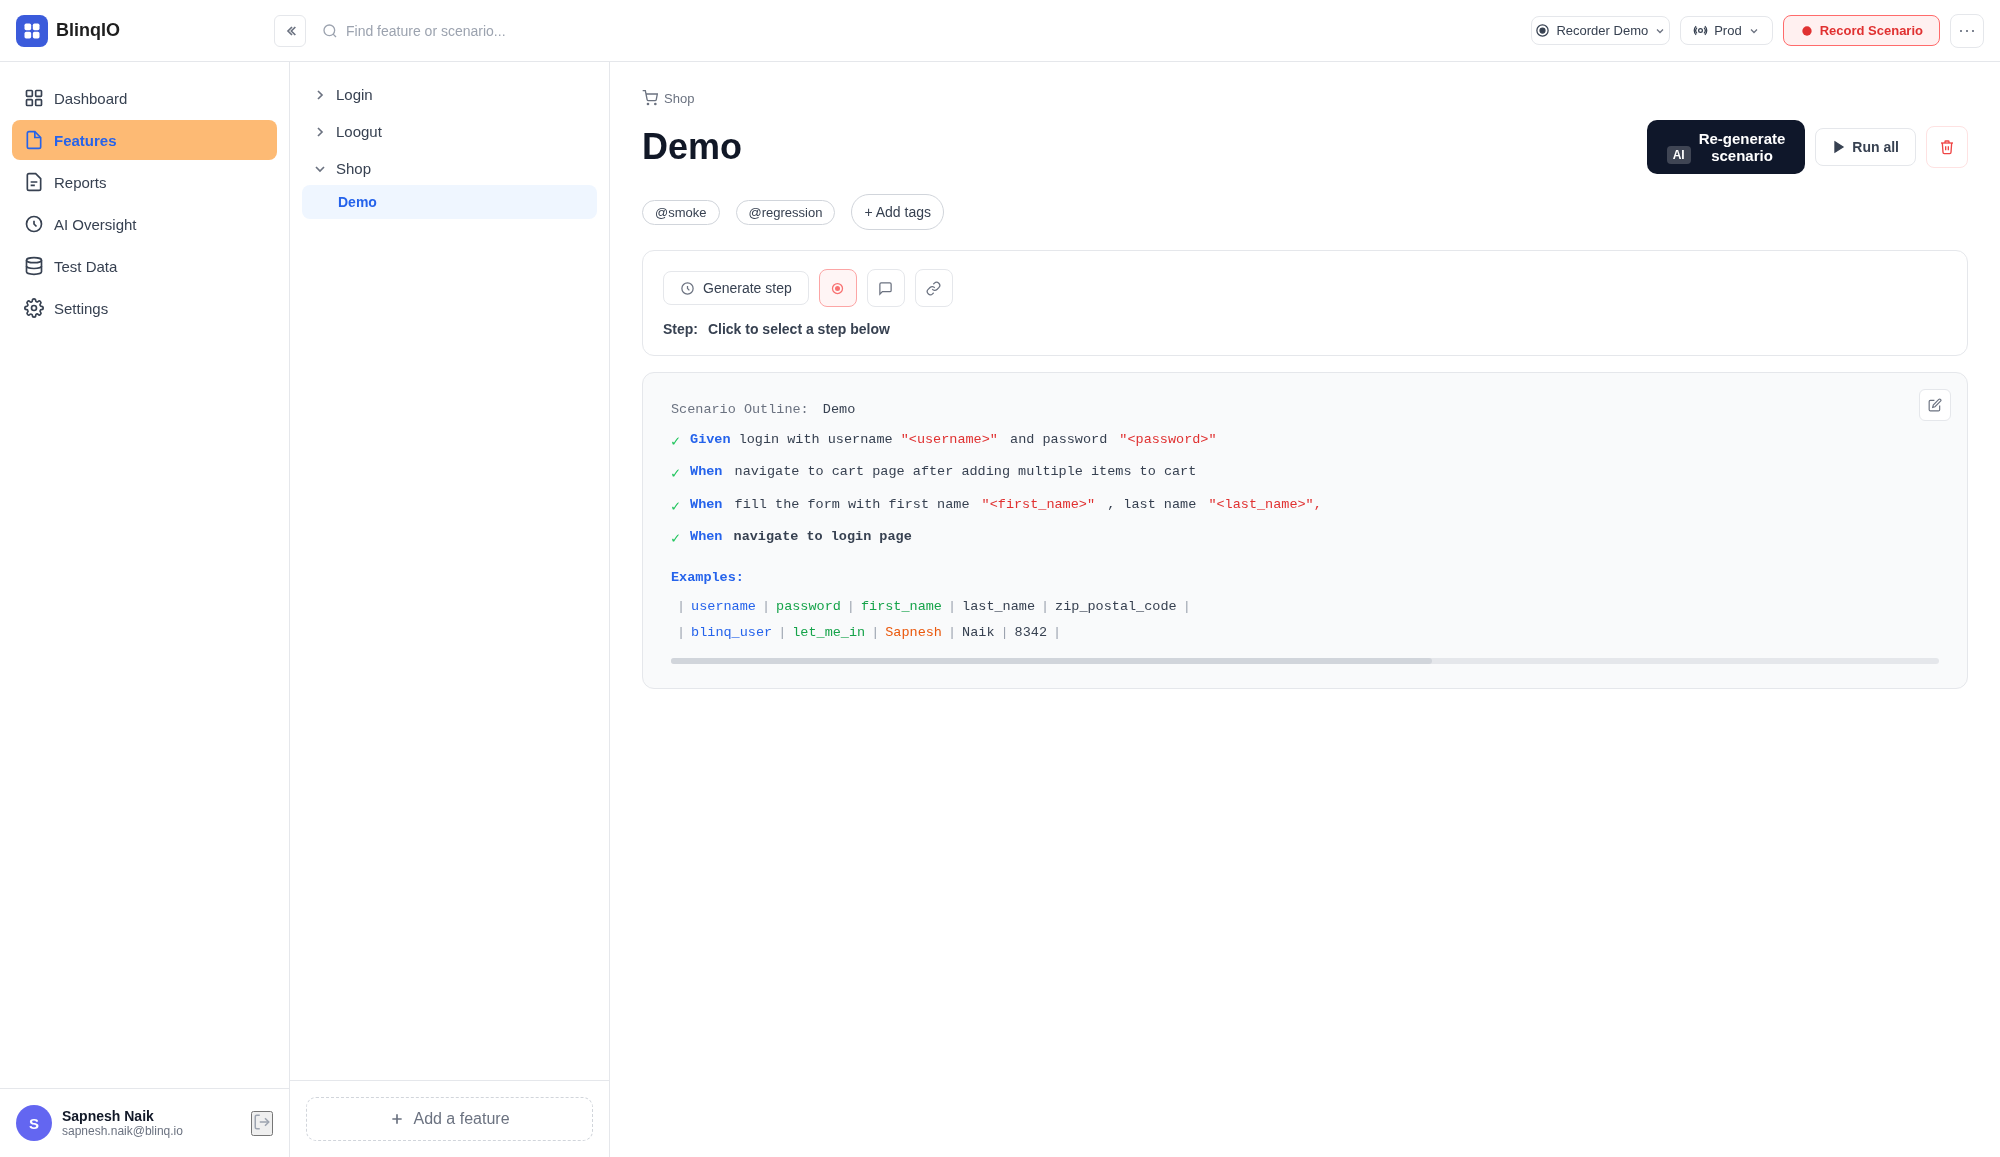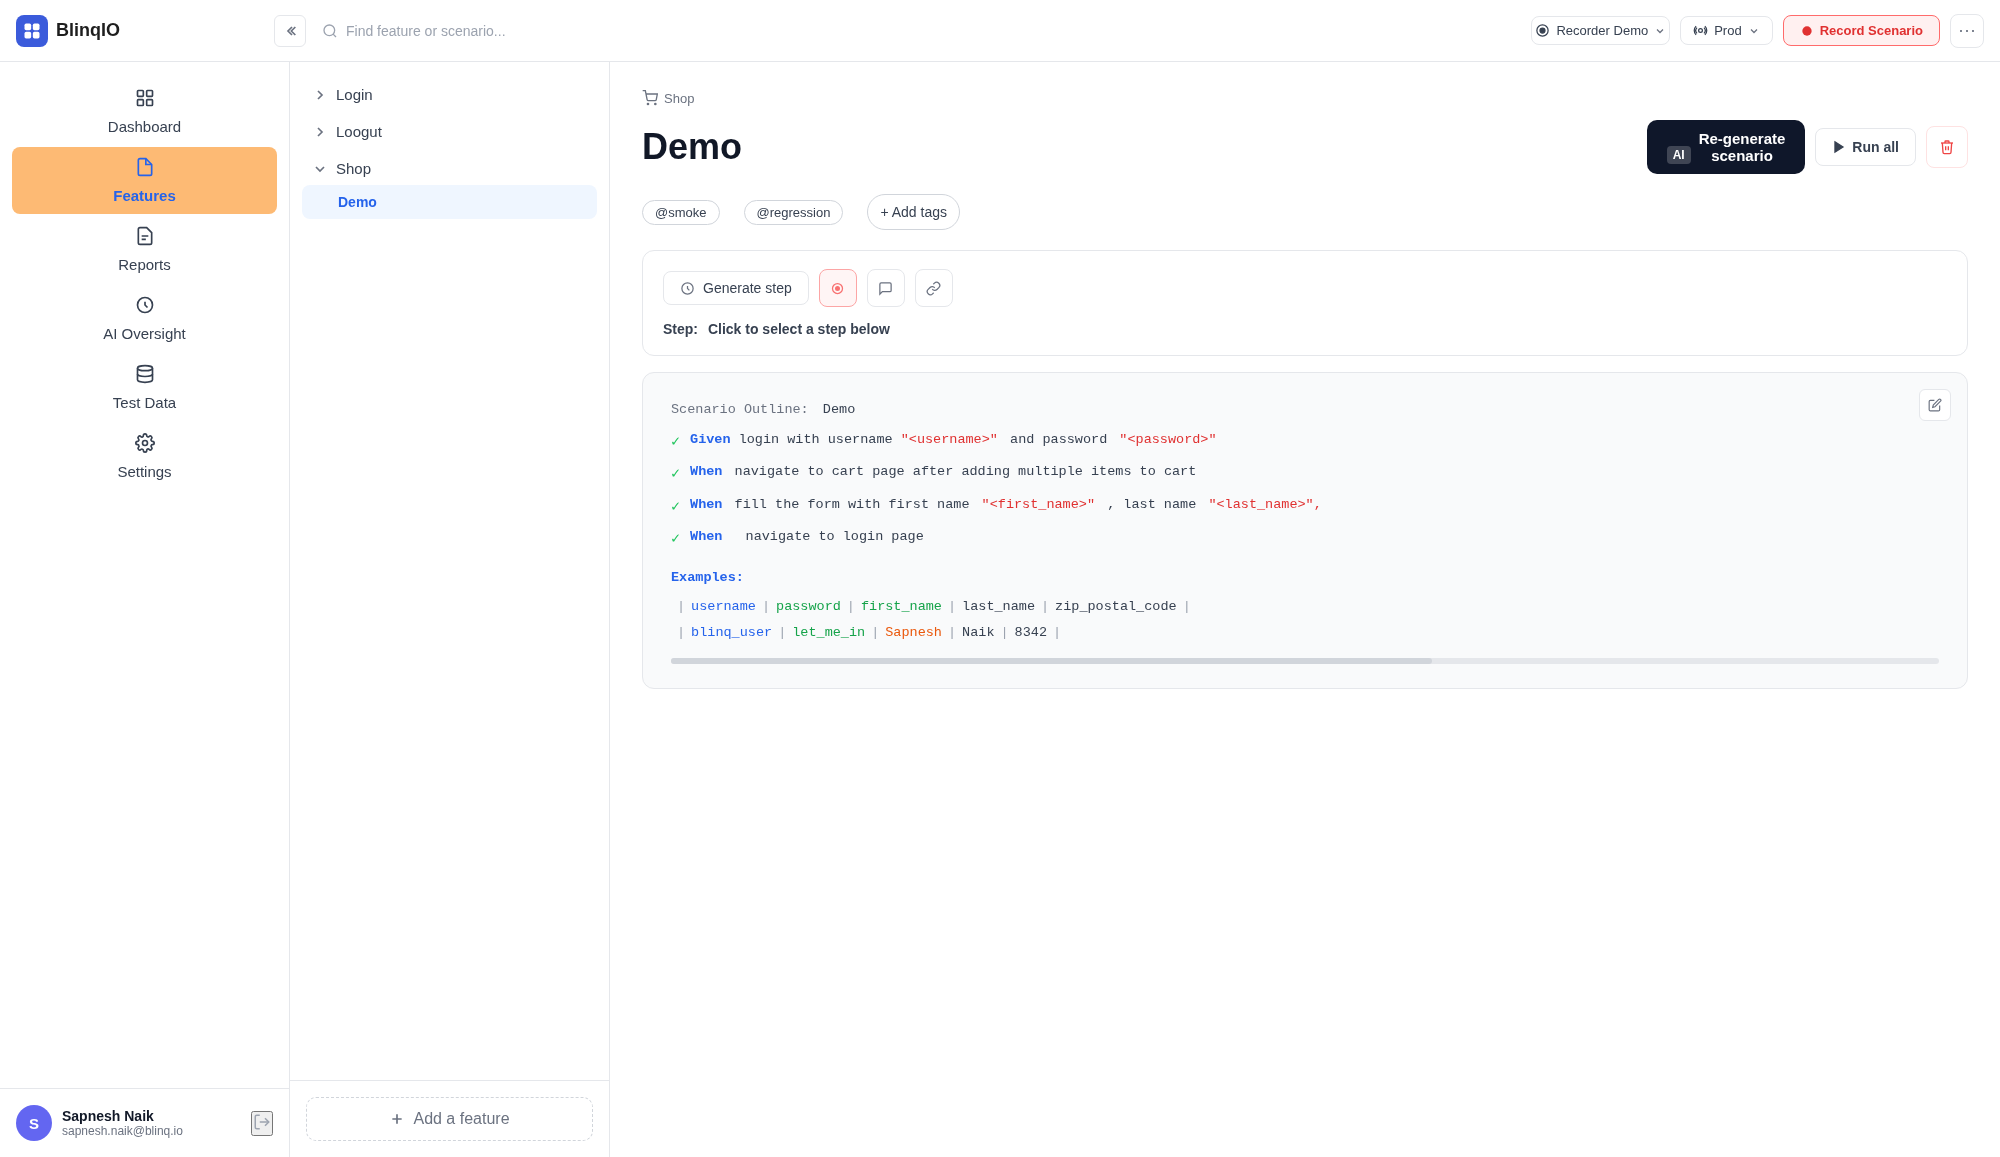--- a/index.html
+++ b/index.html
@@ -22,21 +22,21 @@
     .env-btn { display: flex; align-items: center; gap: 6px; border: 1px solid #e5e7eb; border-radius: 8px; padding: 6px 12px; font-size: 13px; color: #374151; cursor: pointer; background: #fff; }
     .record-btn { display: flex; align-items: center; gap: 6px; background: #fff0f0; border: 1.5px solid #ff6b6b; border-radius: 8px; padding: 7px 16px; font-size: 13px; font-weight: 600; color: #e03131; cursor: pointer; }
     .more-btn { width: 34px; height: 34px; border: 1px solid #e5e7eb; border-radius: 8px; display: flex; align-items: center; justify-content: center; cursor: pointer; background: #fff; font-size: 18px; color: #6b7280; }
 
     
     .main-layout { display: flex; flex: 1; overflow: hidden; }
 
     
     .sidebar { width: 290px; flex-shrink: 0; border-right: 1px solid #e5e7eb; display: flex; flex-direction: column; overflow: hidden; }
     .sidebar-nav { padding: 16px 12px; display: flex; flex-direction: column; gap: 2px; }
-    .nav-item { display: flex; align-items: center; gap: 10px; padding: 10px 12px; border-radius: 8px; font-size: 15px; color: #374151; cursor: pointer; flex-direction: column; }
+    .nav-item { display: flex; align-items: center; gap: 10px; padding: 10px 12px; border-radius: 8px; font-size: 15px; color: #374151; cursor: pointer; }
     .nav-item.active { background: #fdba74; color: #2563eb; font-weight: 600; }
     .nav-item svg { width: 20px; height: 20px; flex-shrink: 0; }
     .sidebar-bottom { margin-top: auto; padding: 16px; border-top: 1px solid #e5e7eb; display: flex; align-items: center; gap: 10px; }
     .avatar { width: 36px; height: 36px; border-radius: 50%; background: #6366f1; display: flex; align-items: center; justify-content: center; color: white; font-weight: 700; font-size: 15px; flex-shrink: 0; }
     .user-info { flex: 1; }
     .user-name { font-size: 14px; font-weight: 600; color: #111827; }
     .user-email { font-size: 12px; color: #6b7280; }
     .logout-btn { color: #9ca3af; cursor: pointer; }
 
     
@@ -55,21 +55,21 @@
     .breadcrumb svg { width: 16px; height: 16px; }
     .page-header { display: flex; align-items: center; margin-bottom: 20px; }
     .page-title { font-size: 36px; font-weight: 700; color: #111827; }
     .header-actions { margin-left: auto; display: flex; align-items: center; gap: 10px; }
     .ai-regen-btn { display: flex; align-items: flex-end; gap: 8px; background: #0f172a; border-radius: 10px; padding: 10px 20px; color: white; font-size: 15px; font-weight: 600; cursor: pointer; border: none; }
     .ai-badge { background: rgba(255,255,255,0.2); border-radius: 4px; padding: 2px 6px; font-size: 12px; font-weight: 700; }
     .run-all-btn { display: flex; align-items: center; gap: 6px; border: 1px solid #e5e7eb; border-radius: 8px; padding: 10px 16px; font-size: 14px; font-weight: 600; color: #374151; cursor: pointer; background: #fff; }
     .delete-btn { width: 42px; height: 42px; border: 1px solid #fee2e2; border-radius: 8px; display: flex; align-items: center; justify-content: center; cursor: pointer; background: #fff; color: #ef4444; }
 
     
-    .tags-row { display: flex; align-items: center; gap: 24px; margin-bottom: 20px; }
+    .tags-row { display: flex; align-items: center; gap: 16px; margin-bottom: 20px; }
     .tag { padding: 4px 12px; border: 1.5px solid #d1d5db; border-radius: 20px; font-size: 13px; color: #374151; font-weight: 500; }
     .add-tag-btn { display: flex; align-items: center; gap: 4px; padding: 9px 12px; border: 1.5px solid #d1d5db; border-radius: 20px; font-size: 14px; color: #374151; cursor: pointer; background: #fff; font-weight: 500; }
 
     
     .step-toolbar-area { border: 1px solid #e5e7eb; border-radius: 12px; padding: 18px 20px; margin-bottom: 16px; }
     .step-toolbar { display: flex; align-items: center; gap: 10px; margin-bottom: 14px; }
     .generate-step-btn { display: flex; align-items: center; gap: 8px; border: 1px solid #e5e7eb; border-radius: 8px; padding: 8px 16px; font-size: 14px; color: #374151; cursor: pointer; background: #fff; font-weight: 500; }
     .toolbar-icon-btn { width: 38px; height: 38px; border: 1px solid #e5e7eb; border-radius: 8px; display: flex; align-items: center; justify-content: center; cursor: pointer; background: #fff; }
     .toolbar-icon-btn.record-active { border-color: #fca5a5; background: #fff5f5; }
     .step-hint { font-size: 14px; color: #374151; }
@@ -397,21 +397,21 @@
           <span class="param-value" style="margin-left:4px;">"&lt;first_name&gt;"</span>
           <span style="color:#374151;margin:0 4px;">, last name</span>
           <span class="param-value">"&lt;last_name&gt;",</span>
         </span>
       </div>
 
       <div class="step-row" style="margin-bottom:10px;">
         <span class="check-icon">✓</span>
         <span>
           <span class="keyword-when">When</span>
-          <span style="color:#374151;margin-left:15px;">navigate to login page</span>
+          <span style="color:#374151;margin-left:3px;font-weight:bold;">navigate to login page</span>
         </span>
       </div>
 
       <div class="examples-section">
         <div style="margin-bottom:4px;">
           <span class="examples-label">Examples:</span>
         </div>
         <div class="table-row-code">
           <span class="pipe">|</span>
           <span class="col-username">username</span>

